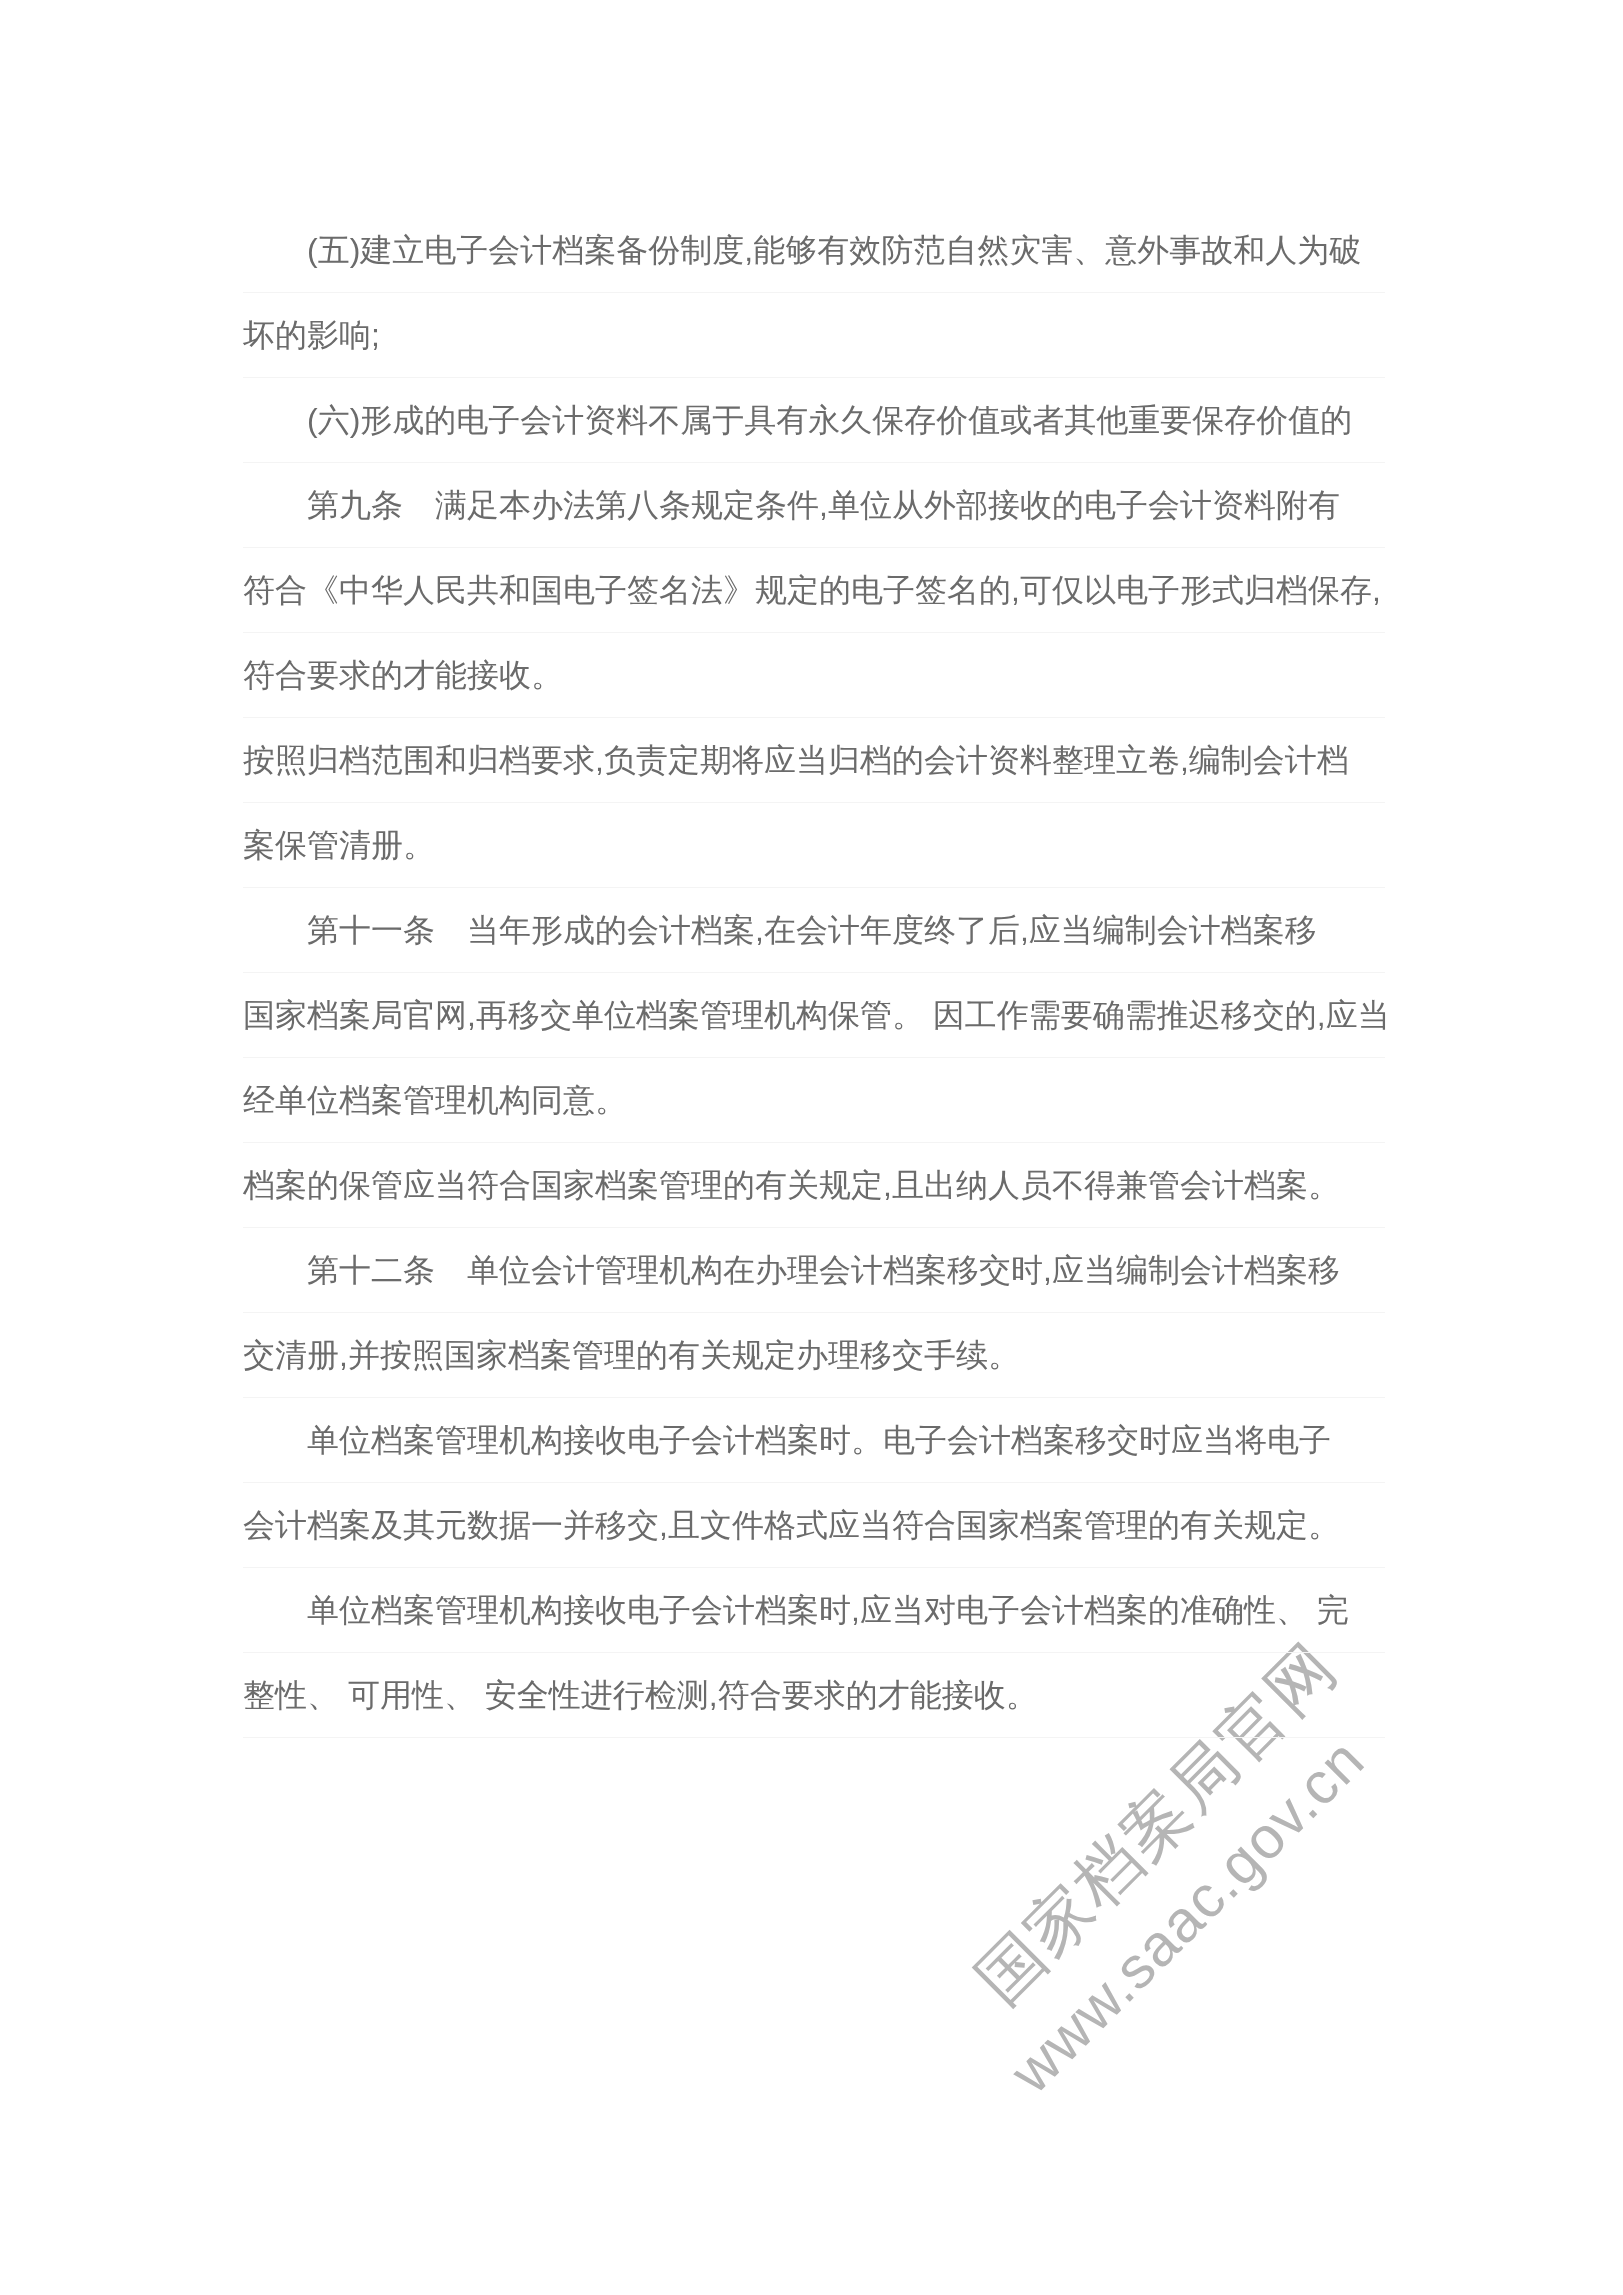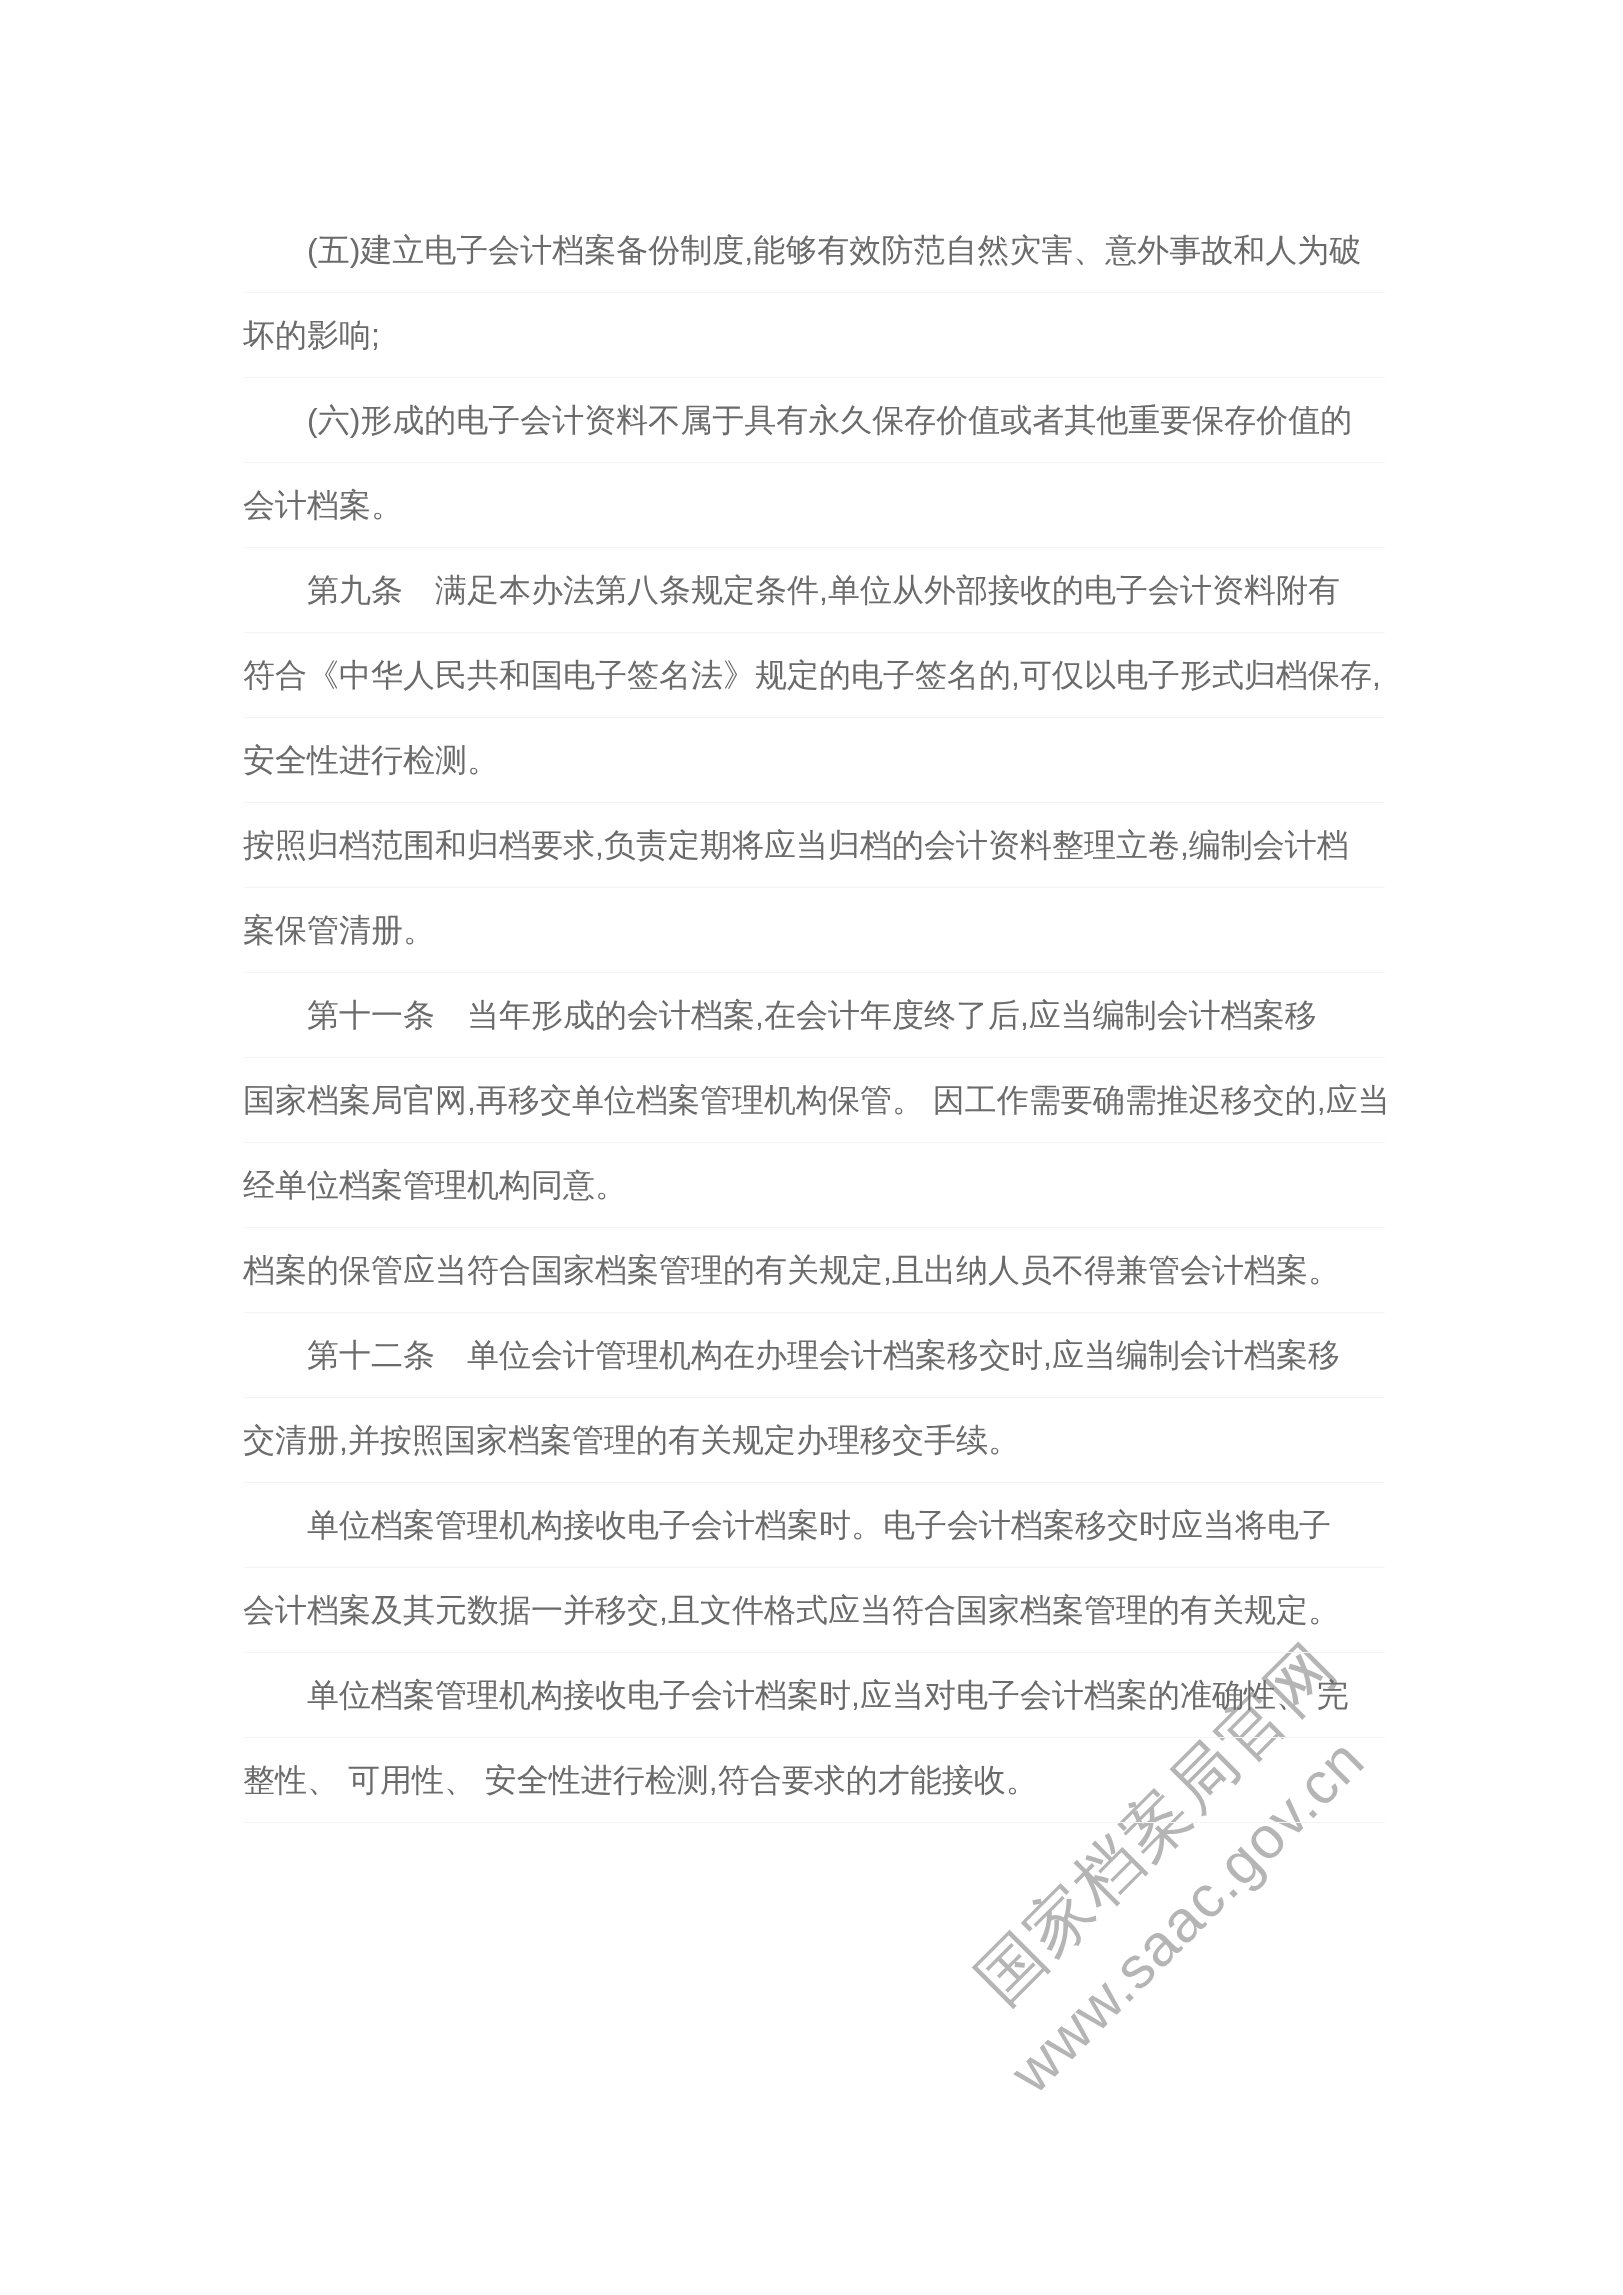--- a/index.html
+++ b/index.html
@@ -62,24 +62,23 @@
     <g transform="translate(1790,2858) rotate(-45)">
       <text class="wm-cn" x="35" y="-33" text-anchor="middle">国家档案局官网</text>
       <text class="wm-url" x="-32" y="97" text-anchor="middle">www.saac.gov.cn</text>
     </g>
   </svg>
 
   <div class="text-block" id="lines">
       <div class="line indent">(五)建立电子会计档案备份制度,能够有效防范自然灾害、意外事故和人为破</div>
       <div class="line">坏的影响;</div>
       <div class="line indent">(六)形成的电子会计资料不属于具有永久保存价值或者其他重要保存价值的</div>
-      <div class="line">会计档案。</div>
       <div class="line indent">第九条　满足本办法第八条规定条件,单位从外部接收的电子会计资料附有</div>
       <div class="line">符合《中华人民共和国电子签名法》规定的电子签名的,可仅以电子形式归档保存,</div>
-      <div class="line">安全性进行检测。</div>
+      <div class="line">符合要求的才能接收。</div>
       <div class="line">按照归档范围和归档要求,负责定期将应当归档的会计资料整理立卷,编制会计档</div>
       <div class="line">案保管清册。</div>
       <div class="line indent">第十一条　当年形成的会计档案,在会计年度终了后,应当编制会计档案移</div>
       <div class="line">国家档案局官网,再移交单位档案管理机构保管。 因工作需要确需推迟移交的,应当</div>
       <div class="line">经单位档案管理机构同意。</div>
       <div class="line">档案的保管应当符合国家档案管理的有关规定,且出纳人员不得兼管会计档案。</div>
       <div class="line indent">第十二条　单位会计管理机构在办理会计档案移交时,应当编制会计档案移</div>
       <div class="line">交清册,并按照国家档案管理的有关规定办理移交手续。</div>
       <div class="line indent">单位档案管理机构接收电子会计档案时。电子会计档案移交时应当将电子</div>
       <div class="line">会计档案及其元数据一并移交,且文件格式应当符合国家档案管理的有关规定。</div>

